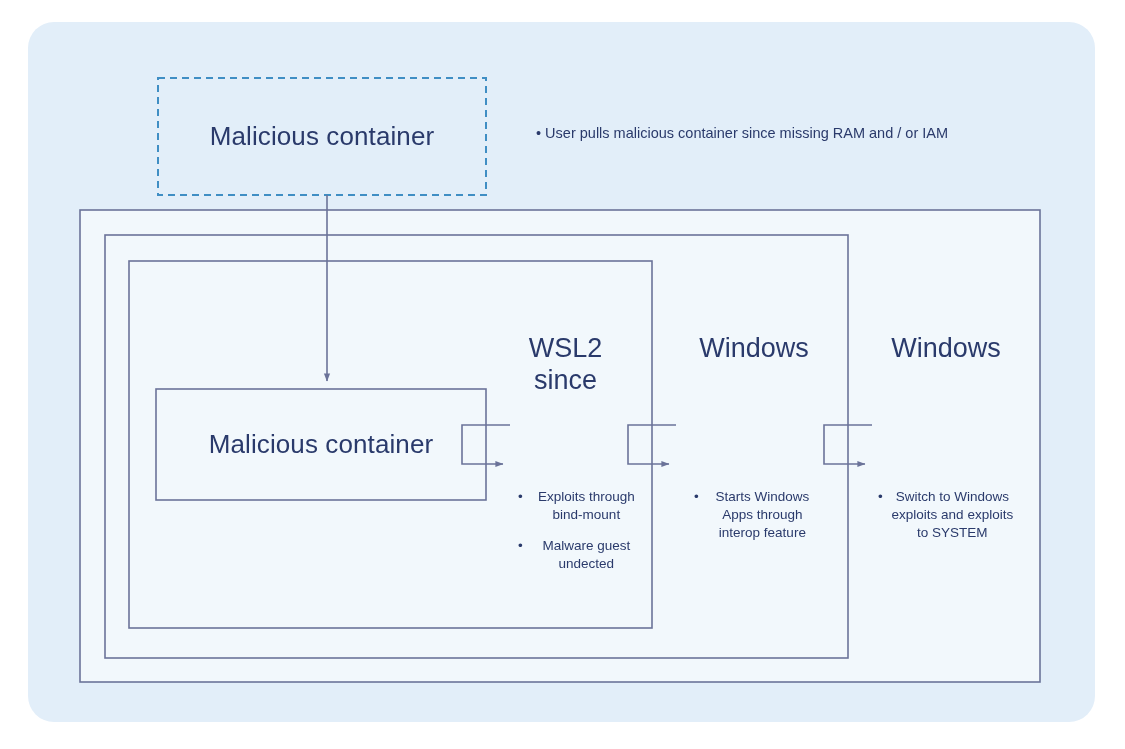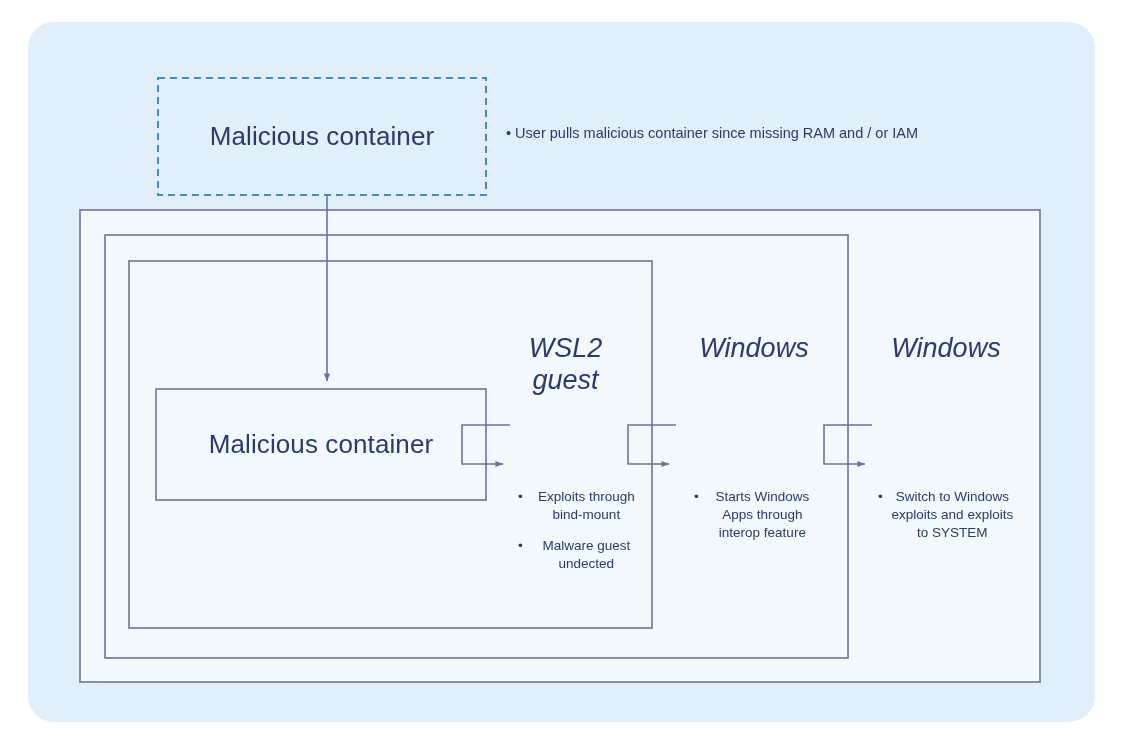--- a/index.html
+++ b/index.html
@@ -45,21 +45,20 @@
   .box-title {
     font-size: 26px;
     letter-spacing: 0.1px;
     color: #2a3a6b;
   }
   .col-head {
     font-size: 27px;
     color: #2a3a6b;
     text-align: center;
     line-height: 1.18;
-    font-style: italic;
   }
   .note {
     font-size: 14.5px;
     color: #2a3a6b;
   }
   .bullets {
     font-size: 13.5px;
     color: #2a3a6b;
     line-height: 1.33;
   }
@@ -89,21 +88,21 @@
     width: 330px;
     height: 111px;
     display: flex;
     align-items: center;
     justify-content: center;
   }
   .head-wsl    { left: 497px; top: 333px; width: 137px; }
   .head-user   { left: 680px; top: 333px; width: 148px; }
   .head-sys    { left: 872px; top: 333px; width: 148px; }
 
-  .note-top    { left: 506px; top: 124px; width: 420px; white-space: nowrap; }
+  .note-top    { left: 536px; top: 124px; width: 420px; white-space: nowrap; }
 
   .bul-wsl     { left: 518px; top: 488px; width: 128px; }
   .bul-user    { left: 694px; top: 488px; width: 128px; }
   .bul-sys     { left: 878px; top: 488px; width: 140px; }
 </style>
 </head>
 <body>
 
 <div id="stage">
 
@@ -143,21 +142,21 @@
     <span class="box-title">Malicious container</span>
   </div>
 
   <div class="lbl note note-top">
     <span>•</span>
     <span>User pulls malicious container  since missing RAM and / or IAM</span>
   </div>
 
   <div class="lbl col-head head-wsl">
     <div>WSL2</div>
-    <div>guest</div>
+    <div>since</div>
   </div>
 
   <div class="lbl col-head head-user">
     <div>Windows</div>
   </div>
 
   <div class="lbl col-head head-sys">
     <div>Windows</div>
   </div>
 

